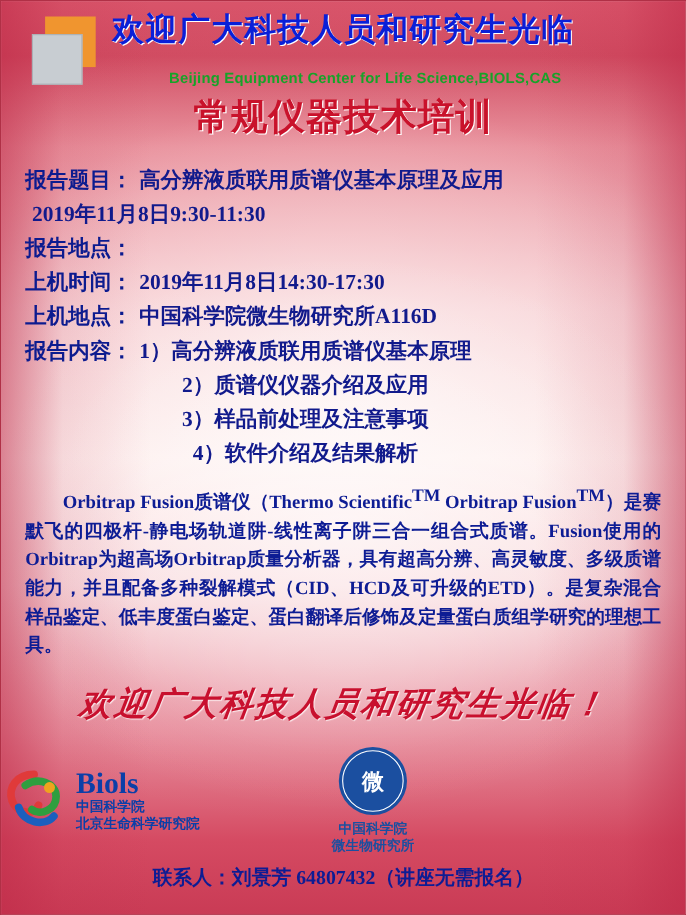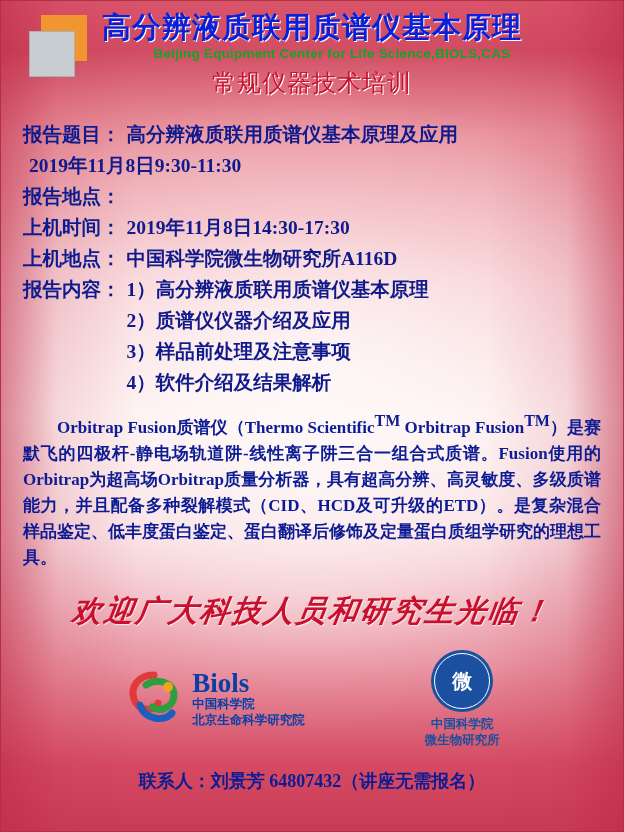--- a/index.html
+++ b/index.html
@@ -73,27 +73,27 @@
     color: #0a1fd8;
     text-shadow: 1px 1px 0 #ffffff;
     line-height: 1.15;
   }
   .title-en {
     font-family: "Liberation Sans", sans-serif;
     font-weight: bold;
     font-size: 13.5px;
     color: #17a329;
     letter-spacing: 0.2px;
-    margin-top: 2px;
+    margin-top: 19px;
     padding-left: 40px;
   }
   .title-sub {
     font-family: "Liberation Serif", serif;
-    font-weight: normal;
-    font-size: 24px;
+    font-weight: bold;
+    font-size: 33px;
     color: #c9122b;
     letter-spacing: 1px;
     margin-top: 6px;
     text-shadow: 1px 1px 0 #ffffff;
   }
 
   
   .info {
     margin: 16px 0 0 0;
     padding: 0 22px;
@@ -112,20 +112,21 @@
     color: #0c1b8f;
   }
   .info-value {
     color: #111a8c;
     padding-left: 6px;
   }
   .content-item {
     color: #111a8c;
     padding-left: 6px;
     white-space: nowrap;
+    text-align: center;
   }
   .content-item.indent {
     padding-left: 6px;
   }
   .info-row.contentrow .info-value-block {
     display: flex;
     flex-direction: column;
   }
 
   
@@ -156,21 +157,21 @@
     letter-spacing: 2px;
     text-shadow: 1px 1px 1px rgba(255,255,255,0.8);
     transform: skewX(-8deg);
   }
 
   
   .logos {
     margin-top: 18px;
     display: flex;
     align-items: center;
-    justify-content: center;
+    justify-content: flex-start;
     gap: 120px;
   }
   .biols-logo {
     display: flex;
     align-items: center;
     gap: 6px;
   }
   .biols-mark {
     position: relative;
     width: 62px;
@@ -229,40 +230,40 @@
     font-family: "Liberation Serif", serif;
     font-size: 12.5px;
     font-weight: bold;
     color: #1b4fa0;
     line-height: 1.3;
     text-align: center;
   }
 
   
   .contact {
-    margin-top: 20px;
+    margin-top: 8px;
     text-align: center;
     font-family: "Liberation Serif", serif;
     font-weight: bold;
     font-size: 18px;
     color: #0d1c94;
   }
 </style>
 </head>
 <body>
 
 <div class="poster">
   <div class="content">
 
     <div class="header">
       <div class="logo-cube">
         <div class="sq-back"></div>
         <div class="sq-front"></div>
       </div>
-      <div class="title-cn">高分辨液质联用质谱仪基本原理</div>
+      <div class="title-cn">欢迎广大科技人员和研究生光临</div>
       <div class="title-en">Beijing Equipment Center for Life Science,BIOLS,CAS</div>
       <div class="title-sub">常规仪器技术培训</div>
     </div>
 
     <div class="info">
 
       <div class="info-row">
         <span class="info-label">报告题目：</span>
         <span class="info-value">高分辨液质联用质谱仪基本原理及应用</span>
       </div>

